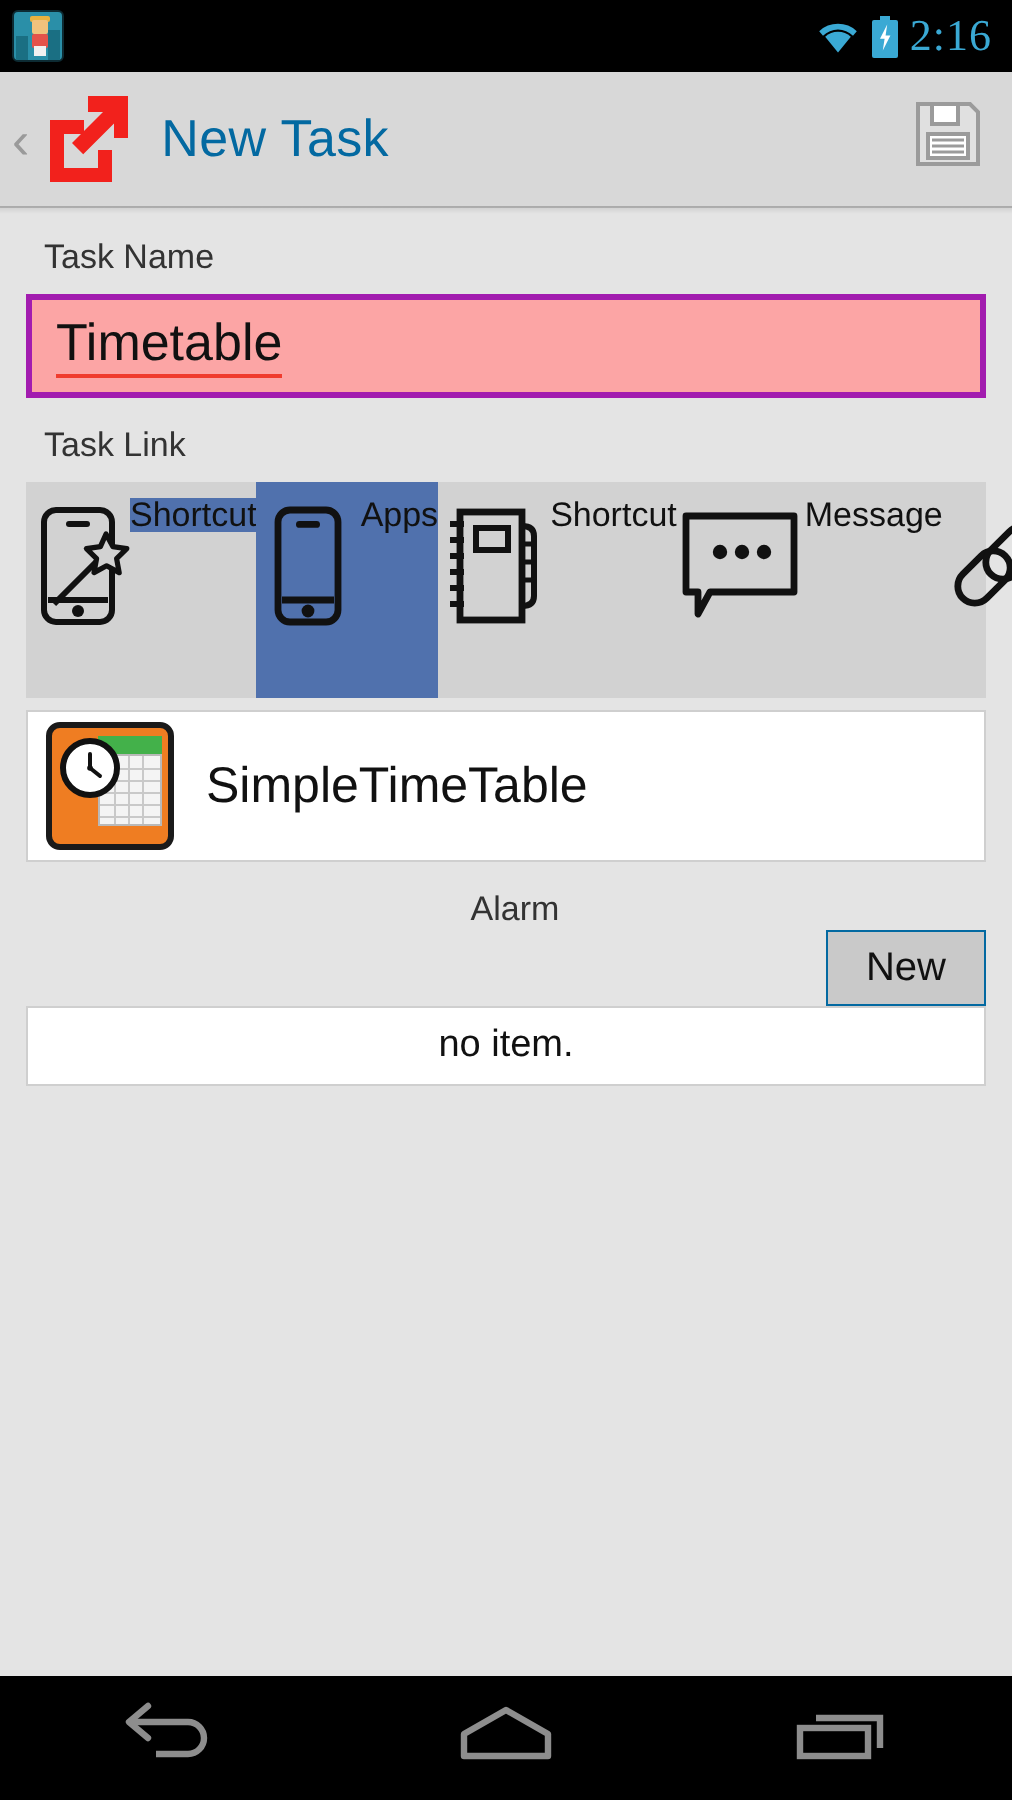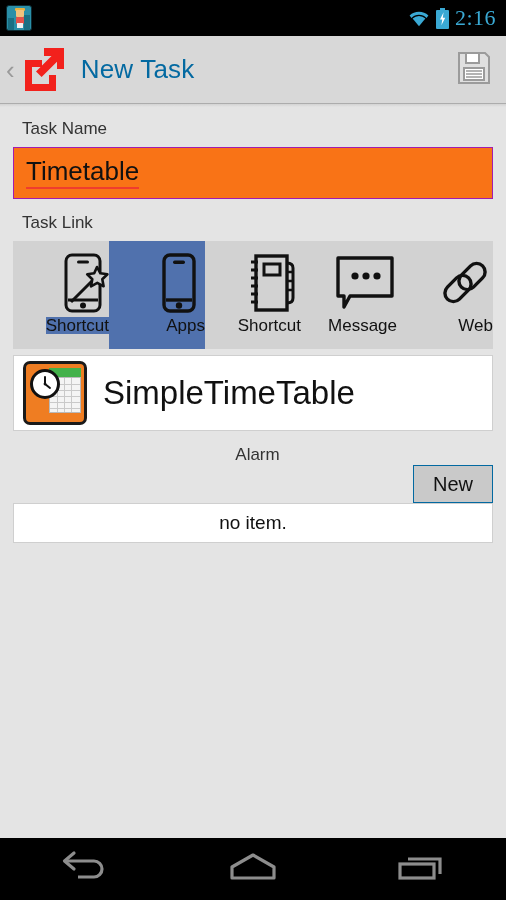--- a/index.html
+++ b/index.html
@@ -67,39 +67,39 @@
     margin-left:auto; width:64px; height:68px;
     display:flex; align-items:center; justify-content:center;
   }
 
   
   .content { position:absolute; left:0; top:105px; width:506px; bottom:62px; }
   .section-label {
     font-size:17px; color:#333; padding:14px 0 8px 22px;
   }
   .card {
-    margin:0 13px; background:#f97316;
-    border:1px solid #a21caf;
+    margin:0 13px; background:#fca5a5;
+    border:3px solid #a21caf;
   }
   .name-input {
     height:52px; display:flex; align-items:center; padding-left:12px;
   }
   .name-value {
     font-size:26px; color:#111;
     border-bottom:2px solid #f03c2e;
     padding-bottom:1px; line-height:1.12;
   }
 
   
   .tabstrip {
     margin:0 13px; background:#d2d2d2; display:flex; height:108px;
   }
   .tab {
-    flex:1; display:flex; flex-direction:column;
-    align-items:flex-end; justify-content:flex-start;
+    flex:1; display:flex; flex-direction:row;
+    align-items:flex-start; justify-content:flex-start;
     padding-top:8px; position:relative;
   }
   .tab.selected { background:#5071ad; }
   .tab .glyph { height:68px; display:flex; align-items:center; justify-content:center; }
   .tab .tlabel { font-size:17px; color:#111; line-height:1; }
 
   
   .approw {
     margin:6px 13px 0; background:#fff; border:1px solid #cfcfcf;
     height:76px; display:flex; align-items:center; padding-left:9px;
@@ -114,21 +114,21 @@
   .appicon .sheet {
     position:absolute; right:3px; top:13px; width:32px; height:36px;
     background:#f4f4f4; border:1px solid #b9b9b9;
   }
   .appicon .sheet .vline { position:absolute; top:0; bottom:0; width:1px; background:#c9c9c9; }
   .appicon .sheet .hline { position:absolute; left:0; right:0; height:1px; background:#c9c9c9; }
   .appicon .clock {
     position:absolute; left:4px; top:5px; width:30px; height:30px;
     border-radius:50%; background:#fff; border:3px solid #111;
   }
-  .appname { font-size:33px; color:#111; margin-left:16px;text-align:center; }
+  .appname { font-size:25px; color:#111; margin-left:16px;text-align:center; }
 
   
   .alarm-row {
     margin-top:14px; height:58px; display:flex; align-items:center;
     padding:0 13px 0 22px;
     flex-direction:column;
   }
   .alarm-label { font-size:17px; color:#333; }
   .new-btn {
     margin-left:auto; width:80px; height:54px;

